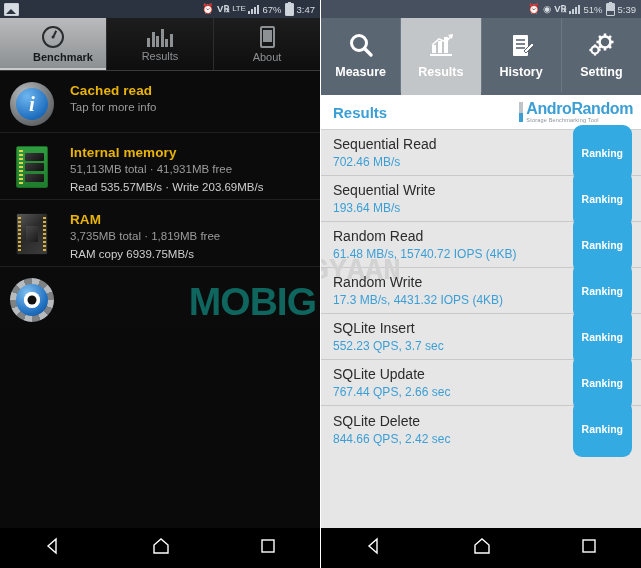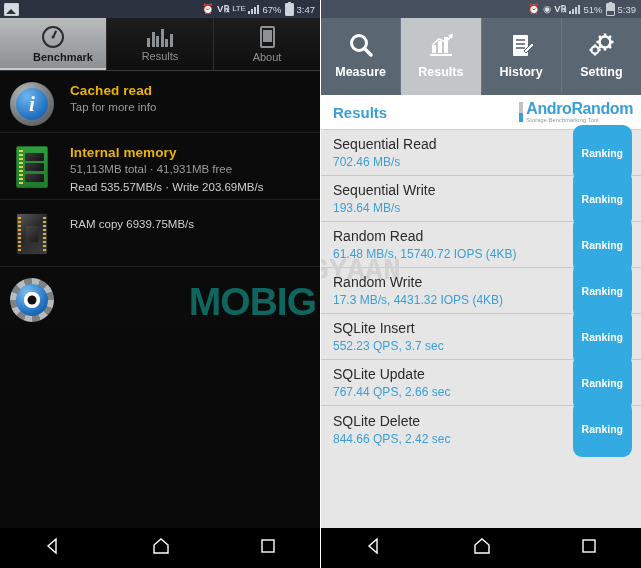--- a/index.html
+++ b/index.html
@@ -293,20 +293,22 @@
 
       <div class="lrow" style="height:67px;box-sizing:border-box;">
         <div class="icn-wrap">
           <div class="ram-ic">
             <span class="pinsL"></span>
               <span class="pinsR"></span>
               <span class="notch"></span>
           </div>
         </div>
         <div class="ltext">
+          <h3>RAM</h3>
+          <div class="sub">3,735MB total · 1,819MB free</div>
           <div class="sub2">RAM copy 6939.75MB/s</div>
         </div>
       </div>
 
       <div class="lrow" style="height:62px;box-sizing:border-box;border-bottom:none;">
         <div class="icn-wrap">
           <div class="gear-ic">
             <span class="teeth"></span>
               <span class="core"></span>
               <span class="pupil"></span>

